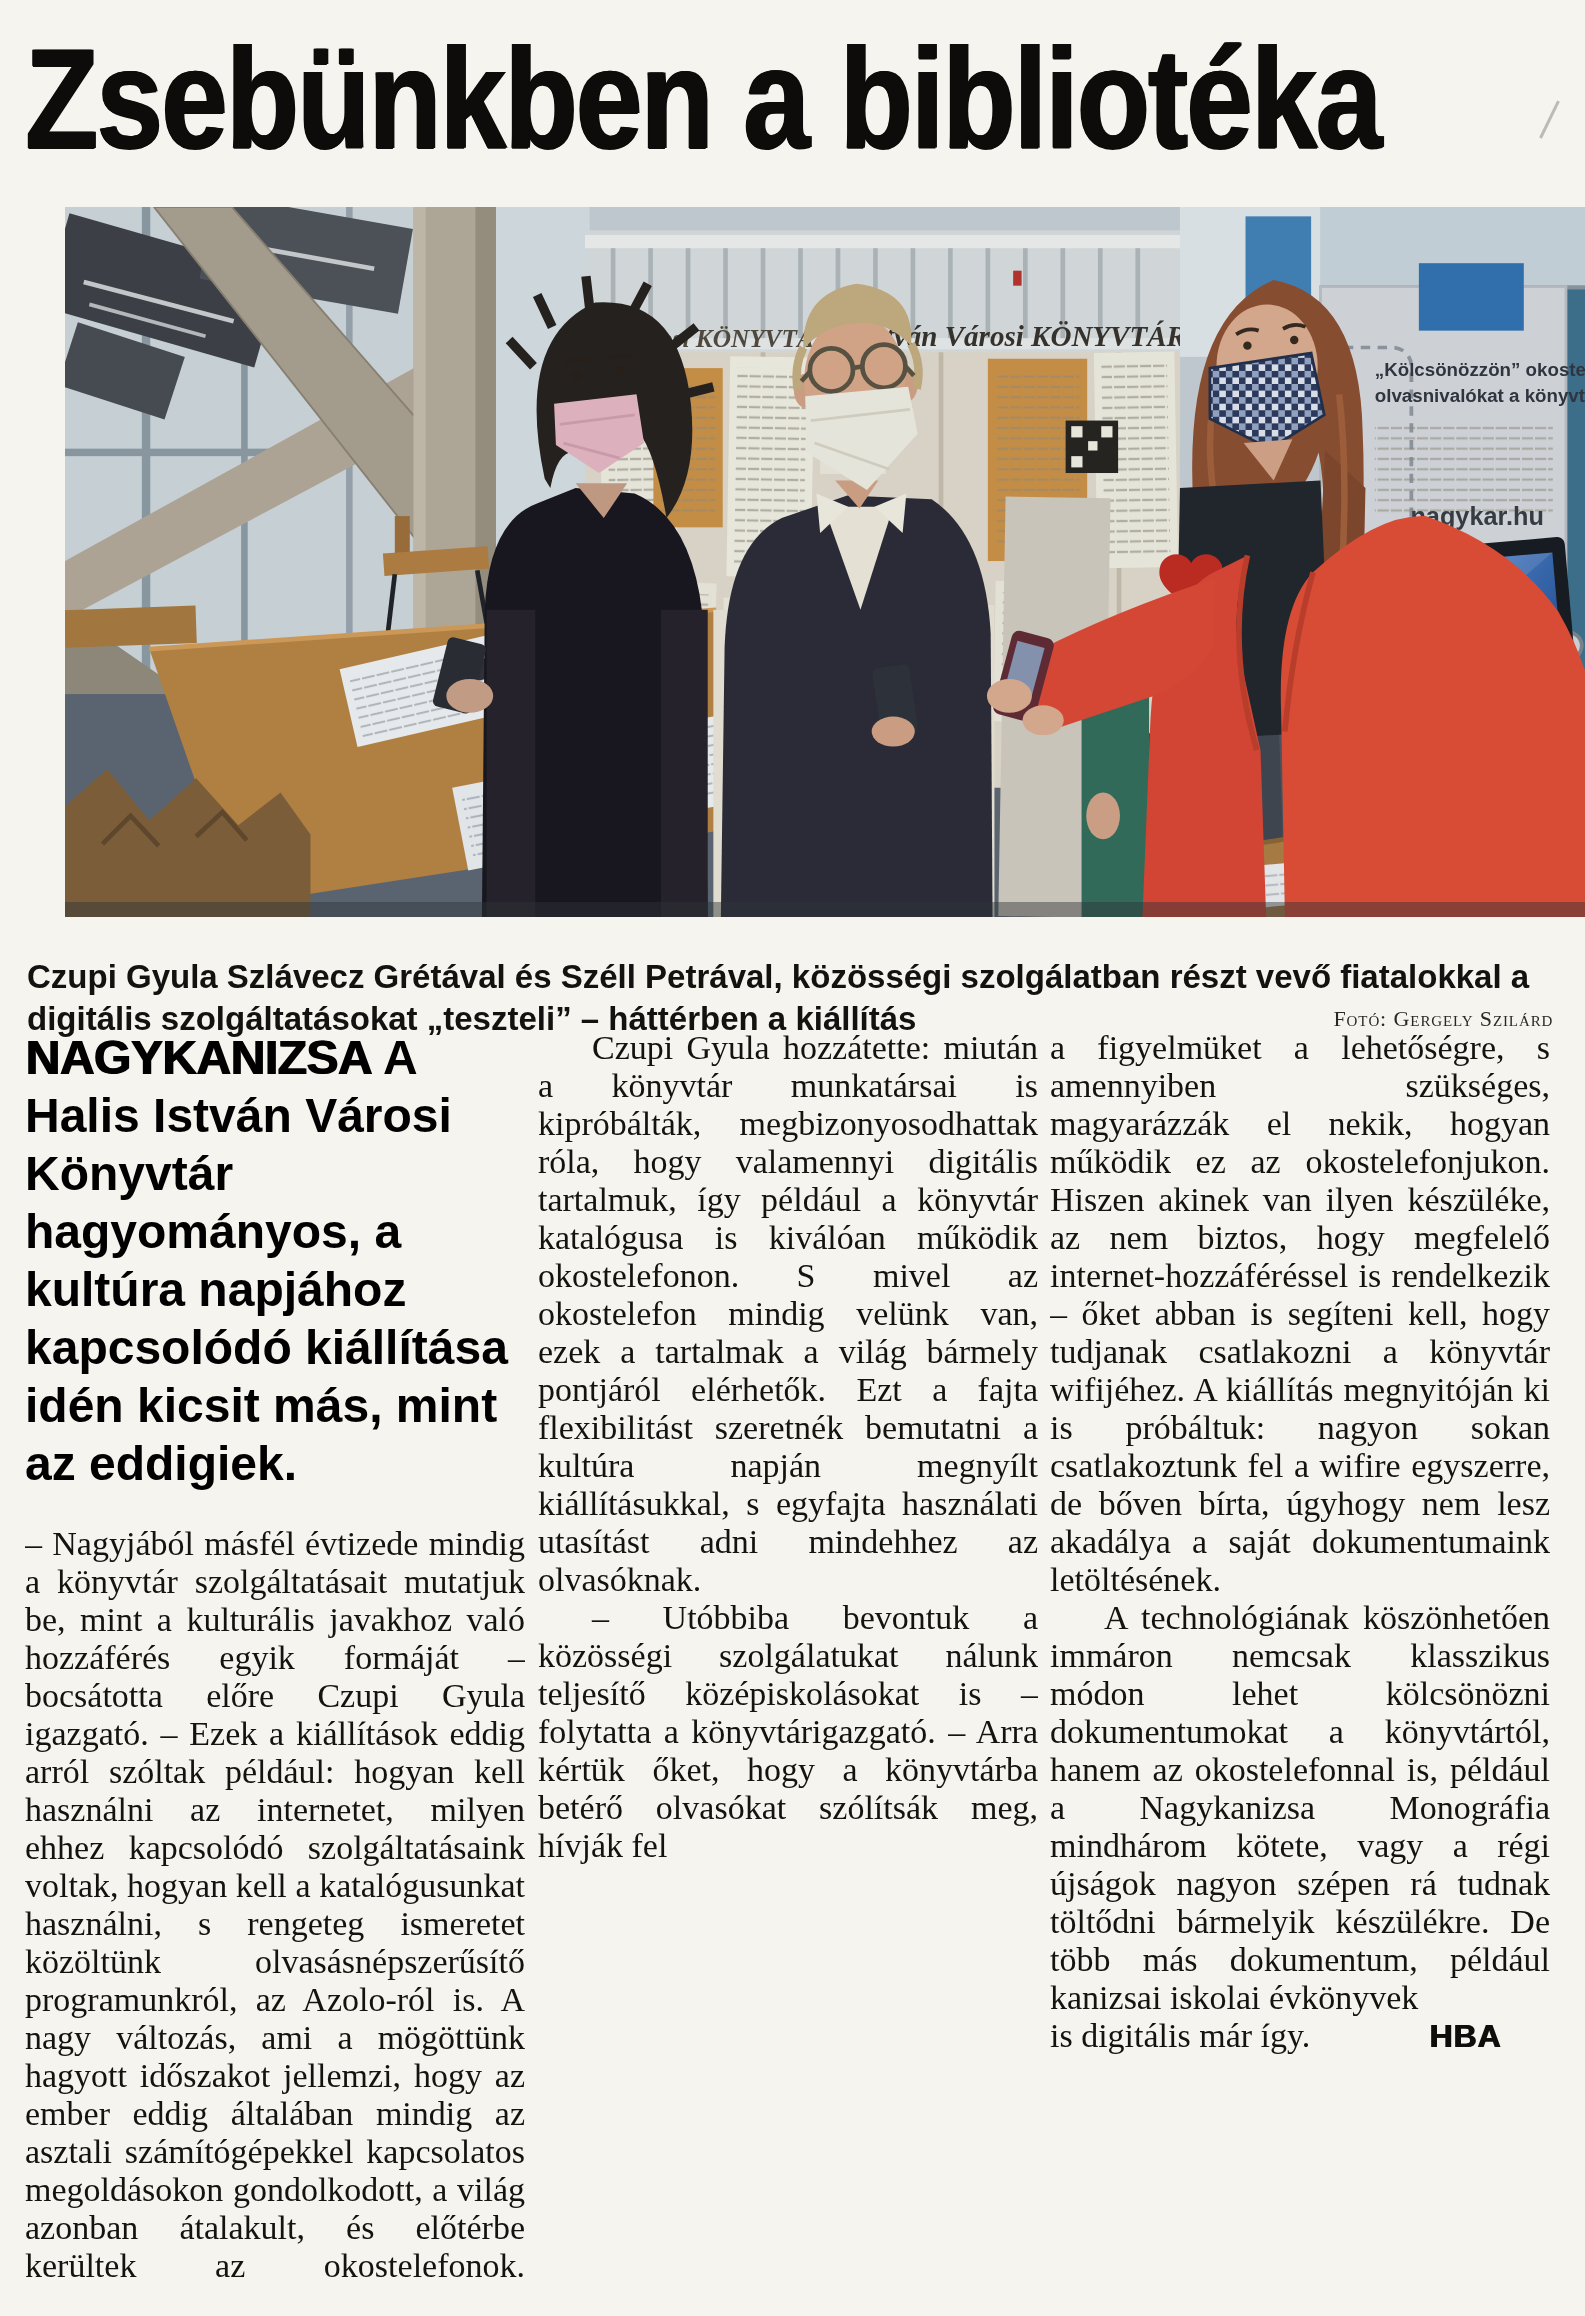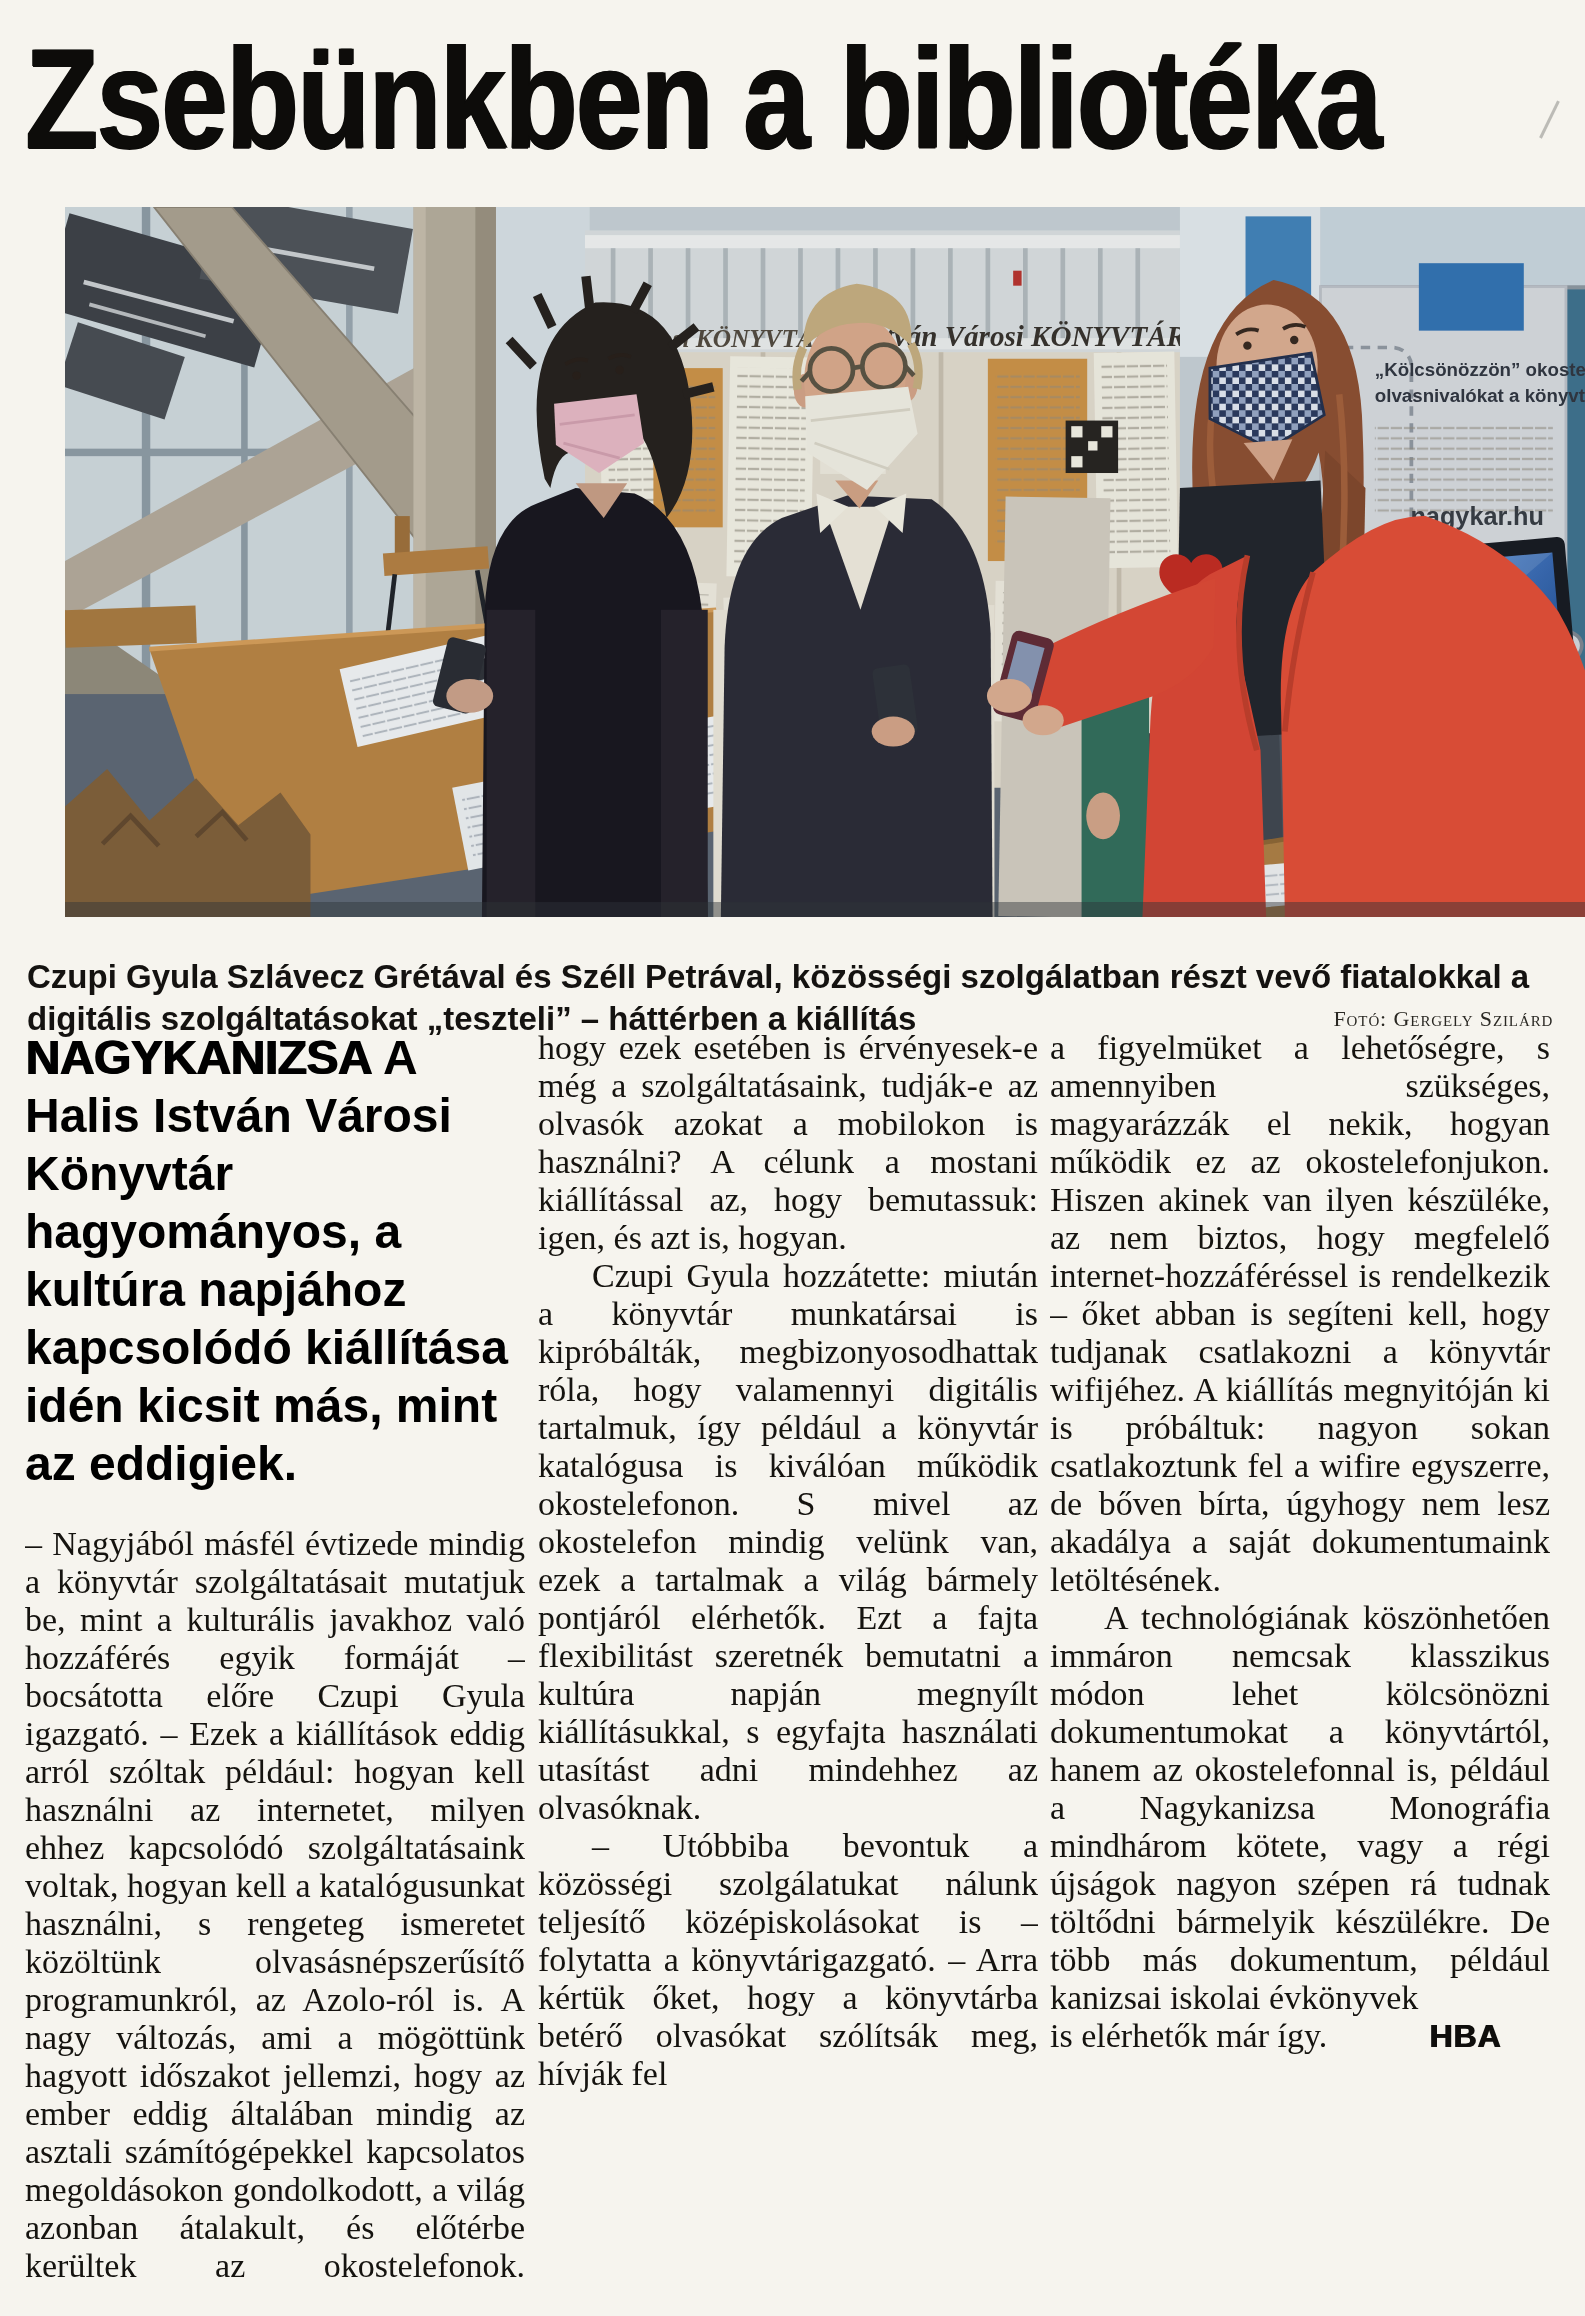--- a/index.html
+++ b/index.html
@@ -329,26 +329,25 @@
   <span>Czupi Gyula Szlávecz Grétával és Széll Petrával, közösségi szolgálatban részt vevő fiatalokkal a digitális szolgáltatásokat „teszteli” – háttérben a kiállítás</span>
   <span class="credit">Fotó: Gergely Szilárd</span>
 </figcaption>
 
 <div class="col col1">
   <p class="lead"><strong class="dateline">NAGYKANIZSA</strong> <span>A Halis István Városi Könyvtár hagyományos, a kultúra napjához kapcsolódó kiállítása idén kicsit más, mint az eddigiek.</span></p>
   <p class="body-p">– Nagyjából másfél évtizede mindig a könyvtár szolgáltatásait mutatjuk be, mint a kulturális javakhoz való hozzáférés egyik formáját – bocsátotta előre Czupi Gyula igazgató. – Ezek a kiállítások eddig arról szóltak például: hogyan kell használni az internetet, milyen ehhez kapcsolódó szolgáltatásaink voltak, hogyan kell a katalógusunkat használni, s rengeteg ismeretet közöltünk olvasásnépszerűsítő programunkról, az Azolo-ról is. A nagy változás, ami a mögöttünk hagyott időszakot jellemzi, hogy az ember eddig általában mindig az asztali számítógépekkel kapcsolatos megoldásokon gondolkodott, a világ azonban átalakult, és előtérbe kerültek az okostelefonok. Felmerült a kérdés,</p>
 </div>
 
 <div class="col col2">
-  <p class="body-p">hogy ezek esetében is érvényesek-e még a szolgáltatásaink, tudják-e az olvasók azokat a mobilokon is használni? A célunk a mostani kiállítással az, hogy bemutassuk: igen, és azt is, hogyan.</p>
   <p class="body-p ind">Czupi Gyula hozzátette: miután a könyvtár munkatársai is kipróbálták, megbizonyosodhattak róla, hogy valamennyi digitális tartalmuk, így például a könyvtár katalógusa is kiválóan működik okostelefonon. S mivel az okostelefon mindig velünk van, ezek a tartalmak a világ bármely pontjáról elérhetők. Ezt a fajta flexibilitást szeretnék bemutatni a kultúra napján megnyílt kiállításukkal, s egyfajta használati utasítást adni mindehhez az olvasóknak.</p>
   <p class="body-p ind">– Utóbbiba bevontuk a közösségi szolgálatukat nálunk teljesítő középiskolásokat is – folytatta a könyvtárigazgató. – Arra kértük őket, hogy a könyvtárba betérő olvasókat szólítsák meg, hívják fel</p>
 </div>
 
 <div class="col col3">
   <p class="body-p">a figyelmüket a lehetőségre, s amennyiben szükséges, magyarázzák el nekik, hogyan működik ez az okostelefonjukon. Hiszen akinek van ilyen készüléke, az nem biztos, hogy megfelelő internet-hozzáféréssel is rendelkezik – őket abban is segíteni kell, hogy tudjanak csatlakozni a könyvtár wifijéhez. A kiállítás megnyitóján ki is próbáltuk: nagyon sokan csatlakoztunk fel a wifire egyszerre, de bőven bírta, úgyhogy nem lesz akadálya a saját dokumentumaink letöltésének.</p>
   <p class="body-p ind">A technológiának köszönhetően immáron nemcsak klasszikus módon lehet kölcsönözni dokumentumokat a könyvtártól, hanem az okostelefonnal is, például a Nagykanizsa Monográfia mindhárom kötete, vagy a régi újságok nagyon szépen rá tudnak töltődni bármelyik készülékre. De több más dokumentum, például kanizsai iskolai évkönyvek</p>
   <div class="lastline">
-    <span>is elérhetők már így.</span>
+    <span>is digitális már így.</span>
     <span class="sig">HBA</span>
   </div>
 </div>
 
 
 </body></html>

